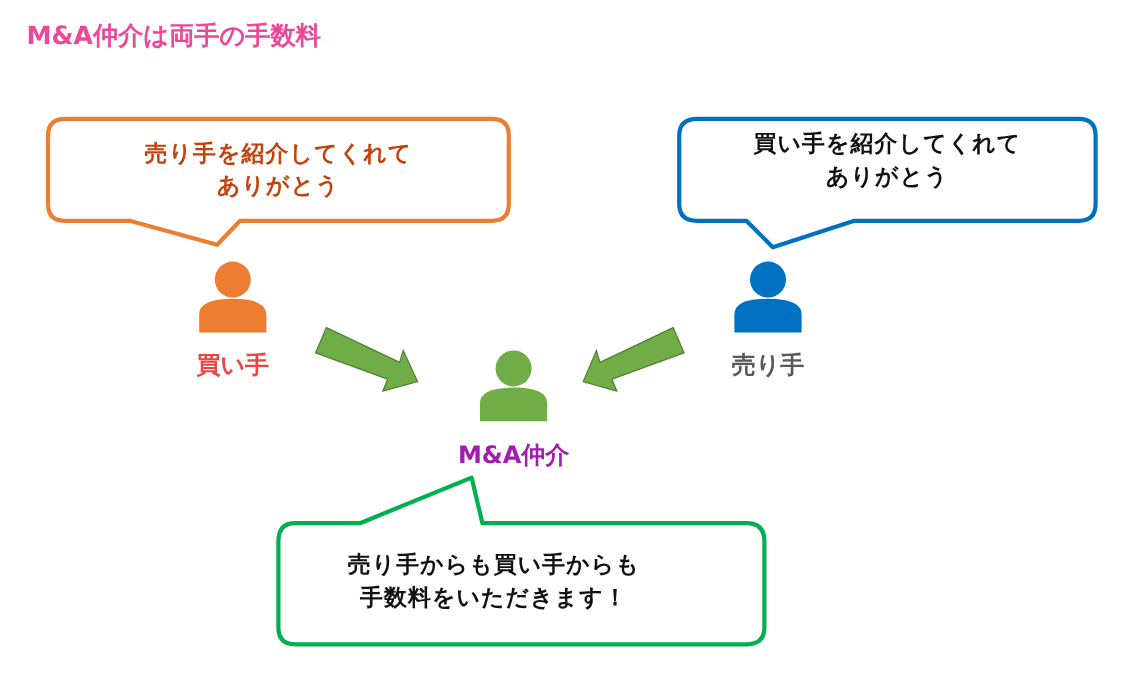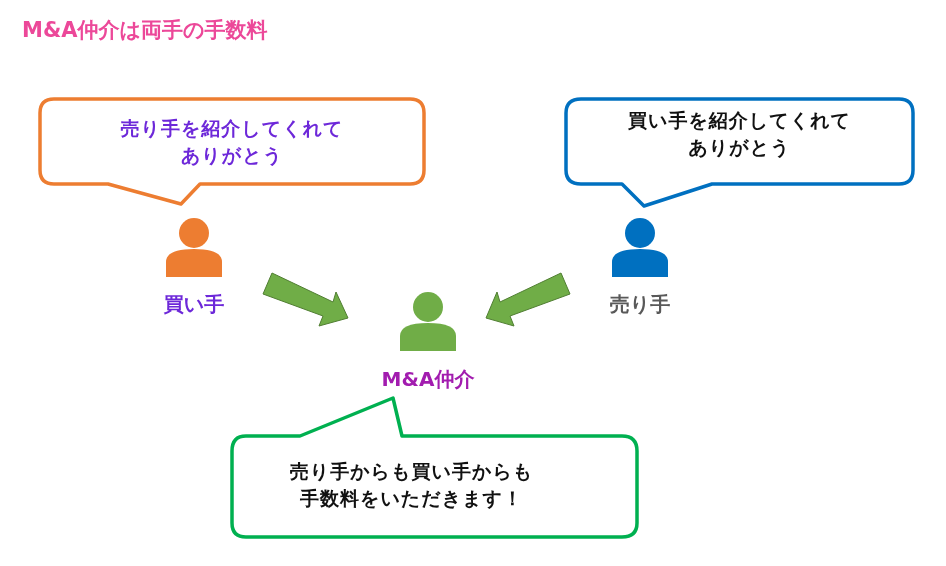--- a/index.html
+++ b/index.html
@@ -55,30 +55,30 @@
   <g id="person-broker" fill="#70AD47">
     <circle cx="428" cy="307" r="15"></circle>
     <path d="M 400 351 L 400 336 Q 400 323 428 323 Q 456 323 456 336 L 456 351 Z"></path>
   </g>
 
   <polygon id="arrow-buyer" stroke-width="1" stroke-linejoin="miter" points="263,294 272,273 333,302 336,292 348,318 319,326 323,316" fill="#70AD47" stroke="#507E32"></polygon>
 
   <polygon id="arrow-seller" stroke-width="1" stroke-linejoin="miter" points="570,294 561,273 500,302 497,292 486,318 514,326 510,316" fill="#70AD47" stroke="#507E32"></polygon>
 </svg>
 
-<div class="bubble-text" style="left: 40px; top: 115px; width: 384px; color: #6d28d9;">
+<div class="bubble-text" style="left: 40px; top: 115px; width: 384px; color: #c2410c;">
   <div>売り手を紹介してくれて</div>
   <div>ありがとう</div>
 </div>
 
 <div class="bubble-text" style="left: 566px; top: 107px; width: 347px; color: rgb(17, 17, 17);">
   <div>買い手を紹介してくれて</div>
   <div>ありがとう</div>
 </div>
 
 <div class="bubble-text" style="left: 232px; top: 458px; width: 359px; color: rgb(17, 17, 17);">
   <div>売り手からも買い手からも</div>
   <div>手数料をいただきます！</div>
 </div>
 
-<div class="person-label" style="left: 144px; top: 291px; width: 100px; color: #6d28d9;">買い手</div>
+<div class="person-label" style="left: 144px; top: 291px; width: 100px; color: #ef4444;">買い手</div>
 <div class="person-label" style="left: 590px; top: 291px; width: 100px; color: rgb(89, 89, 89);">売り手</div>
 <div class="person-label" style="left: 363px; top: 366px; width: 130px; color: #a21caf;">M&amp;A仲介</div>
 
 </body></html>

